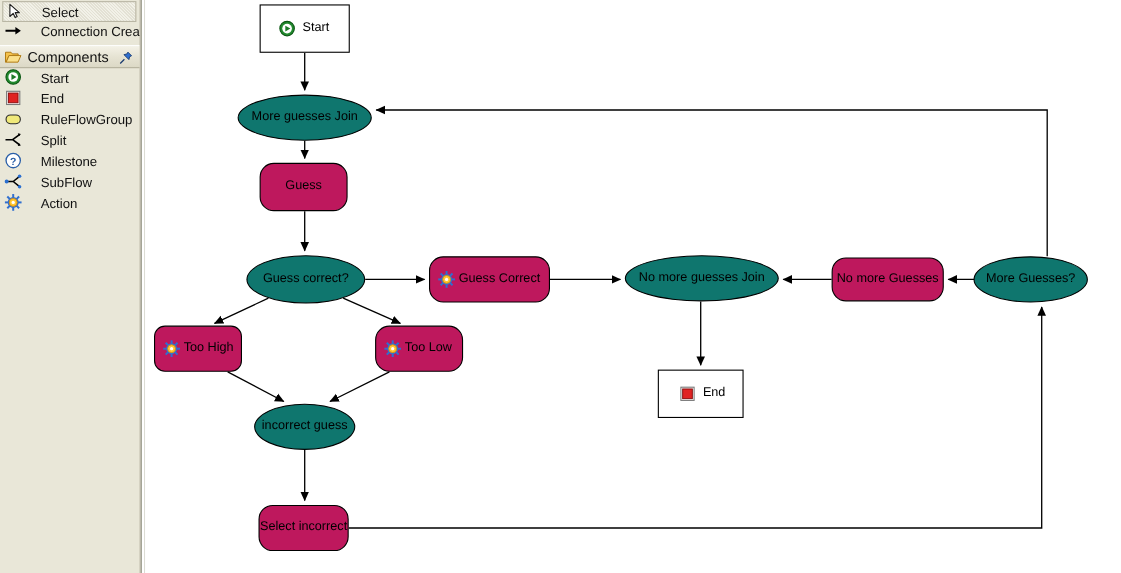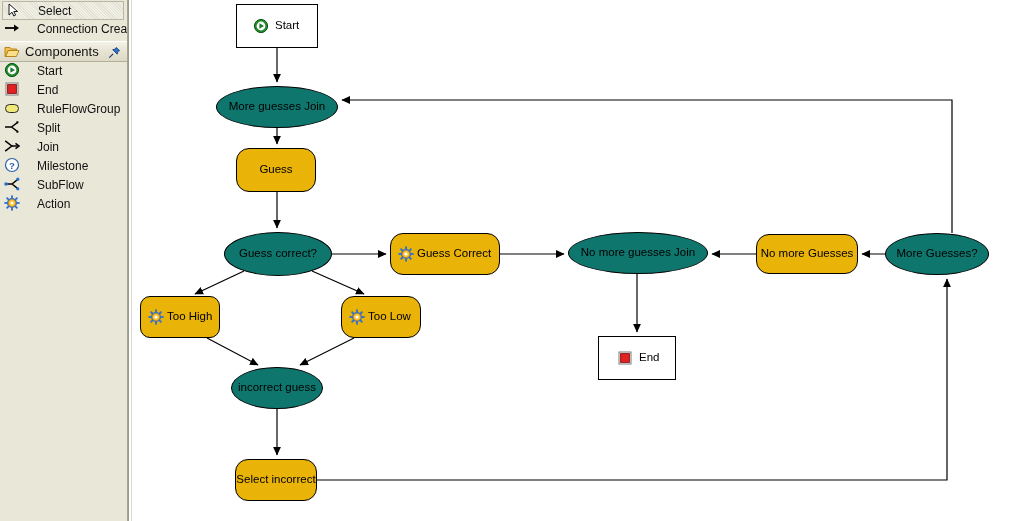--- a/index.html
+++ b/index.html
@@ -64,21 +64,21 @@
     position:absolute;left:0;top:0;width:100%;height:100%;
     display:flex;align-items:center;justify-content:center;
     font-size:11.5px;color:#000;white-space:nowrap;line-height:1;
   }
   .node.with-icon .ntext{justify-content:flex-start;padding-left:26px;}
 
   
   .n-rect{background:#ffffff;border:1px solid #000000;}
   
   .n-round{
-    background:#eab308;border:1px solid #000000;border-radius:13px;
+    background:#be185d;border:1px solid #000000;border-radius:13px;
   }
   
   .n-ell{
     background:#0f766e;border:1px solid #000000;border-radius:50%;
   }
   .n-ell .ntext{color:#000;}
 
   .node .nicon{
     position:absolute;left:7px;top:50%;margin-top:-8px;
     width:16px;height:16px;
@@ -161,30 +161,20 @@
       <span class="pal-icon">
         <svg width="16" height="16" viewBox="0 0 16 16">
           <path d="M1 8 H7.5 M7.5 8 L14 3.2 M7.5 8 L14 12.8" stroke="#000" stroke-width="1.5" fill="none"></path>
           <path d="M12.2 2.2 L15 2.8 L13.2 4.8 Z" fill="#000"></path>
           <path d="M13.2 11.2 L15 13.2 L12.2 13.8 Z" fill="#000"></path>
         </svg>
       </span>
       <span class="lbl">Split</span>
     </div>
 
-    <div class="pal-row">
-      <span class="pal-icon">
-        <svg width="16" height="16" viewBox="0 0 16 16">
-          <path d="M1.2 2.8 L7.8 8 L1.2 13.2" stroke="#000" stroke-width="1.5" fill="none"></path>
-          <path d="M7 8 H14.5" stroke="#000" stroke-width="1.5"></path>
-          <path d="M11.5 5.4 L15.2 8 L11.5 10.6" stroke="#000" stroke-width="1.5" fill="none"></path>
-        </svg>
-      </span>
-      <span class="lbl">Join</span>
-    </div>
 
     <div class="pal-row">
       <span class="pal-icon">
         <svg width="16" height="16" viewBox="0 0 16 16">
           <circle cx="8" cy="8" r="6.5" fill="#ffffff" stroke="#2a5fa8" stroke-width="1.2"></circle>
           <text x="8" y="11.6" font-family="Liberation Sans, sans-serif" font-size="9.5" font-weight="bold" fill="#2a5fa8" text-anchor="middle">?</text>
         </svg>
       </span>
       <span class="lbl">Milestone</span>
     </div>

